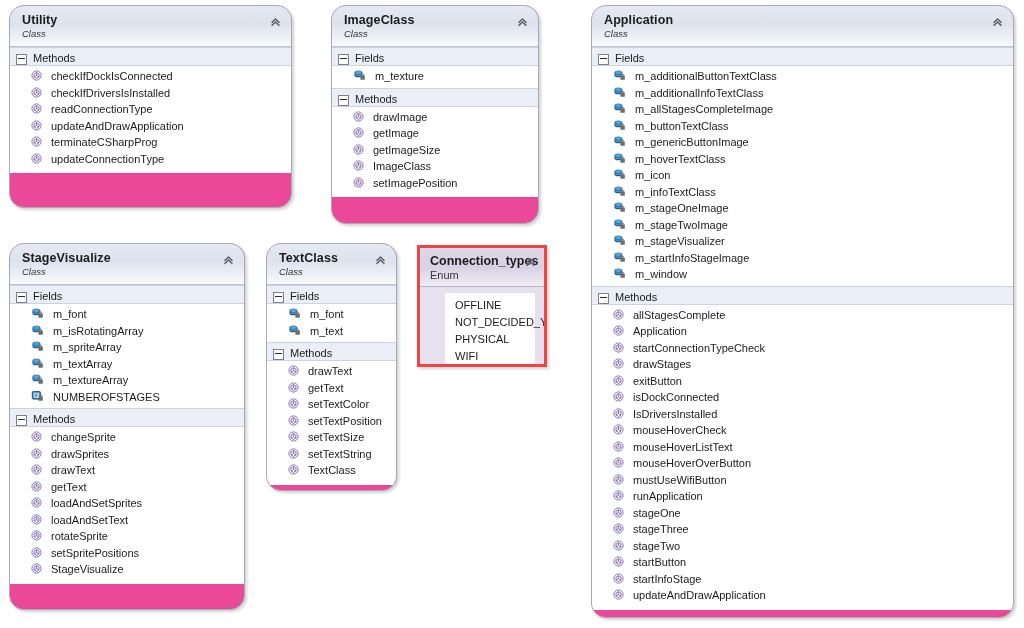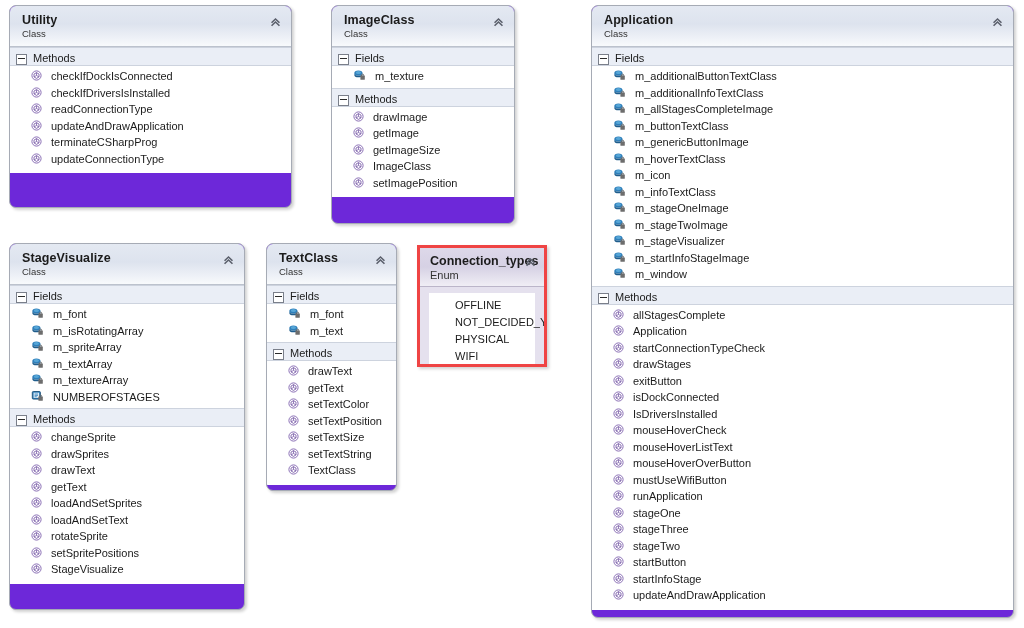--- a/index.html
+++ b/index.html
@@ -13,22 +13,22 @@
     position: relative;
     font-family: "Liberation Sans", sans-serif;
     overflow: hidden;
   }
 
   
   .card {
     position: absolute;
     box-sizing: border-box;
     border: 1px solid #a6abb5;
-    border-radius: 7px;
-    background: #6d28d9;
+    border-radius: 15px;
+    background: #ec4899;
     box-shadow: 2px 2px 3px rgba(0,0,0,0.18);
     overflow: hidden;
   }
   .card-header {
     position: relative;
     box-sizing: border-box;
     padding: 7px 10px 6px 12px;
     background: linear-gradient(to bottom, #e4e9f2 0%, #dde3ee 45%, #eef1f7 80%, #f8fAfc 100%);
     border-bottom: 1px solid #bcc2cd;
   }
@@ -37,20 +37,21 @@
     font-weight: bold;
     color: #1b1b1b;
     line-height: 14px;
     letter-spacing: 0.1px;
   }
   .card-stereotype {
     font-size: 9.5px;
     color: #333333;
     line-height: 12px;
     margin-top: 1px;
+    font-style: italic;
   }
   .collapse-chevron {
     position: absolute;
     right: 9px;
     top: 9px;
     width: 13px;
     height: 13px;
     color: #5a5f6b;
   }
   .collapse-chevron svg { display: block; }
@@ -139,28 +140,28 @@
     color: #333333;
     line-height: 12px;
     margin-top: 1px;
   }
   .enum-body {
     box-sizing: border-box;
     padding: 6px 0 6px 0;
   }
   .enum-panel {
     box-sizing: border-box;
-    margin-left: 9px;
+    margin-left: 25px;
     margin-right: 9px;
     background: #ffffff;
     border: 1px solid #cbc6d8;
     border-top: none;
     border-left: none;
     border-right: none;
-    padding: 4px 0 5px 16px;
+    padding: 4px 0 5px 0;
   }
   .enum-panel-inner {
     background: #ffffff;
   }
   .enum-item {
     font-size: 11px;
     color: #1b1b1b;
     line-height: 17px;
     padding-left: 10px;
     white-space: nowrap;
@@ -230,21 +231,21 @@
               <circle cx="5.5" cy="5.5" r="4.6" fill="#ffffff" stroke="#8a6fb5" stroke-width="1"></circle>
               <path d="M5.5 2.6 L8 4.1 L8 6.9 L5.5 8.4 L3 6.9 L3 4.1 Z" fill="none" stroke="#7b5ea8" stroke-width="0.9"></path>
               <path d="M5.5 2.6 L5.5 5.5 M5.5 5.5 L3 6.9 M5.5 5.5 L8 6.9" stroke="#7b5ea8" stroke-width="0.8"></path>
             </svg></span>
           <span class="member-name">updateConnectionType</span>
         </div>
     </div>
   </div>
 </div>
 
-<div class="card" style="left:331px; top:5px; width:184px; height:219px;">
+<div class="card" style="left:331px; top:5px; width:208px; height:219px;">
   <div class="card-header">
     <div class="card-title">ImageClass</div>
     <div class="card-stereotype">Class</div>
     <span class="collapse-chevron">
       <svg viewBox="0 0 13 13" width="13" height="13">
           <path d="M2 7.2 L6.5 3 L11 7.2 L9.9 8.3 L6.5 5.1 L3.1 8.3 Z M2 10.2 L6.5 6 L11 10.2 L9.9 11.3 L6.5 8.1 L3.1 11.3 Z" fill="#5a5f6b"></path>
         </svg>
     </span>
   </div>
   <div class="card-body">

